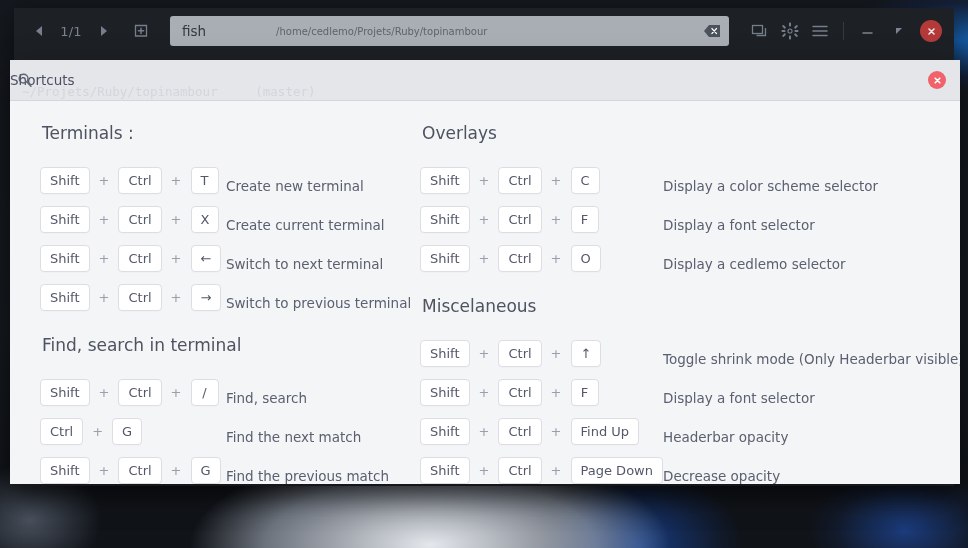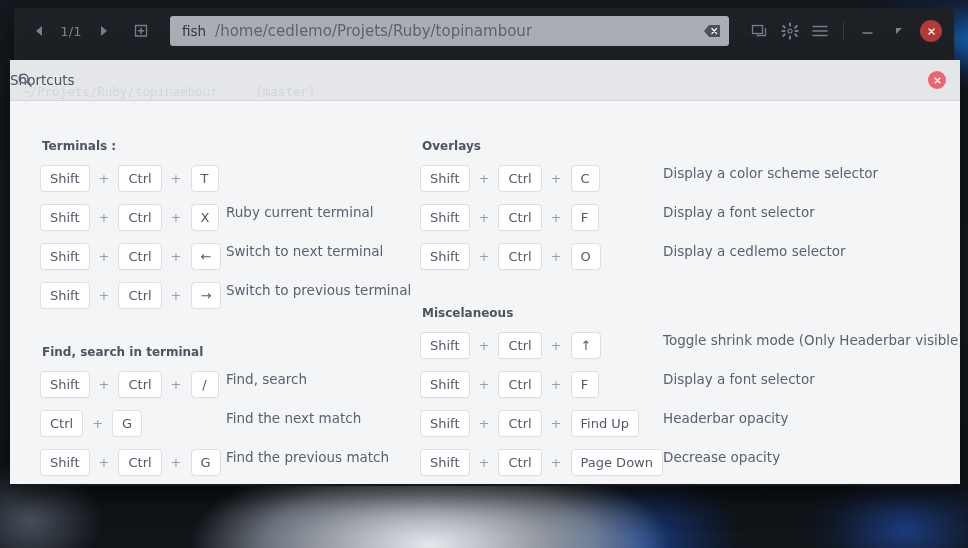--- a/index.html
+++ b/index.html
@@ -81,29 +81,30 @@
     border-radius: 3px;
     display: flex;
     align-items: center;
     padding: 0 6px 0 12px;
     position: relative;
     overflow: hidden;
   }
   .url-shell {
     font-size: 13.5px;
     color: #35383d;
-    margin-right: 9px;
+    margin-right: 26px;
     white-space: nowrap;
   }
   .url-path {
-    font-size: 15px;
+    font-size: 10px;
     color: #5e636b;
     white-space: nowrap;
     flex: 1 1 auto;
     overflow: hidden;
+    margin-left: 44px;
   }
   .url-clear {
     width: 22px; height: 22px;
     display:flex; align-items:center; justify-content:center;
     color: #f0f1f3;
     flex: 0 0 auto;
   }
 
   .hb-sep {
     width: 1px;
@@ -218,30 +219,30 @@
     padding: 22px 0 0 0;
     height: 383px;
   }
   .col {
     padding: 0 10px 0 0;
   }
   .col-left  { width: 400px; padding-left: 30px; }
   .col-right { width: 550px; padding-left: 10px; }
 
   .group-title {
-    font-size: 12px;
-    font-weight: bold;
+    font-size: 17px;
+    font-weight: normal;
     color: #4d5361;
-    margin: 16px 0 12px 2px;
+    margin: 0 0 12px 2px;
   }
   .group + .group { margin-top: 24px; }
 
   .row {
     display: flex;
-    align-items: flex-start;
+    align-items: flex-end;
     height: 39px;
   }
   .keys {
     display: flex;
     align-items: center;
     flex: 0 0 auto;
   }
   .col-left  .keys { width: 186px; }
   .col-right .keys { width: 243px; }
 
@@ -404,30 +405,31 @@
           <div class="group">
             <div class="group-title">Terminals :</div>
             <div class="row">
               <div class="keys">
                 <span class="key">Shift</span>
                 <span class="plus">+</span>
                 <span class="key">Ctrl</span>
                 <span class="plus">+</span>
                 <span class="key">T</span>
               </div>
+              <div class="desc">Create new terminal</div>
             </div>
             <div class="row">
               <div class="keys">
                 <span class="key">Shift</span>
                 <span class="plus">+</span>
                 <span class="key">Ctrl</span>
                 <span class="plus">+</span>
                 <span class="key">X</span>
               </div>
-              <div class="desc">Ruby current terminal</div>
+              <div class="desc">Create current terminal</div>
             </div>
             <div class="row">
               <div class="keys">
                 <span class="key">Shift</span>
                 <span class="plus">+</span>
                 <span class="key">Ctrl</span>
                 <span class="plus">+</span>
                 <span class="key">←</span>
               </div>
               <div class="desc">Switch to next terminal</div>

